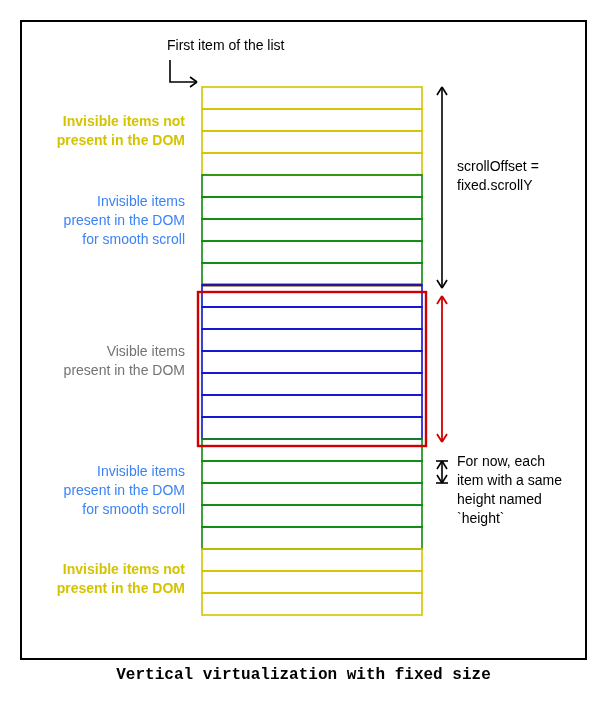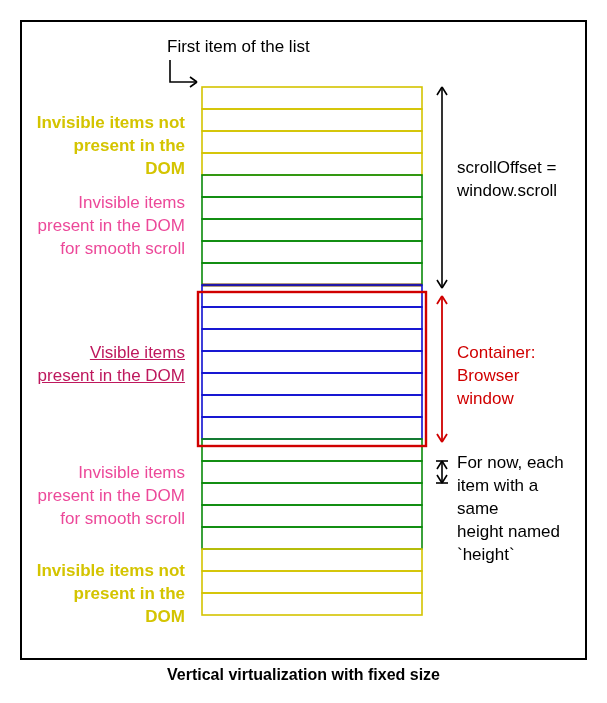--- a/index.html
+++ b/index.html
@@ -1,24 +1,24 @@
 <!DOCTYPE html>
 <html><head>
 <meta charset="utf-8">
 <style>
   html, body { margin: 0; padding: 0; font-family: Arial, Helvetica, sans-serif; background: #fff; }
   .page { width: 607px; height: 703px; position: relative; }
   .frame { position: absolute; left: 20px; top: 20px; width: 567px; height: 640px; border: 2px solid #000; box-sizing: border-box; }
-  .caption { position: absolute; left: 0; width: 607px; top: 666px; text-align: center; font-weight: 700; font-size: 16px; }
-  .label { position: absolute; font-size: 17px; line-height: 1.35; }
+  .caption { position: absolute; left: 0; width: 607px; top: 666px; text-align: center; font-weight: 700; font-size: 16px; font-family: Liberation Mono, monospace; }
+  .label { position: absolute; font-size: 14px; line-height: 1.35; }
   .label.right { text-align: left; }
   .label.left  { text-align: right; }
   .yellow { color: #d4c400; font-weight: bold; }
-  .green  { color: #ec4899; }
-  .blue   { color: #be185d; text-decoration: underline; }
+  .green  { color: #3b82f6; }
+  .blue   { color: #737373; }
   .red    { color: #d00000; }
   svg { display: block; }
 </style>
 </head>
 <body>
 
 <div class="page">
   <div class="frame">
 
     <svg width="563" height="636" viewBox="0 0 563 636">
@@ -101,23 +101,21 @@
 for smooth scroll</div>
     <div class="label left blue" style="right:400px; top:320px; width:150px; white-space:pre-line;">Visible items
 present in the DOM</div>
     <div class="label left green" style="right:400px; top:440px; width:150px; white-space:pre-line;">Invisible items
 present in the DOM
 for smooth scroll</div>
     <div class="label left yellow" style="right:400px; top:538px; width:150px; white-space:pre-line;">Invisible items not
 present in the DOM</div>
 
     <div class="label right" style="left:435px; top:135px; width:120px; white-space:pre-line;">scrollOffset =
-window.scroll</div>
-    <div class="label right red" style="left:435px; top:320px; width:120px; white-space:pre-line;">Container:
-Browser window</div>
+fixed.scrollY</div>
     <div class="label right" style="left:435px; top:430px; width:120px; white-space:pre-line;">For now, each
 item with a same
 height named
 `height`</div>
 
   </div>
 
   <div class="caption">Vertical virtualization with fixed size</div>
 </div>
 

